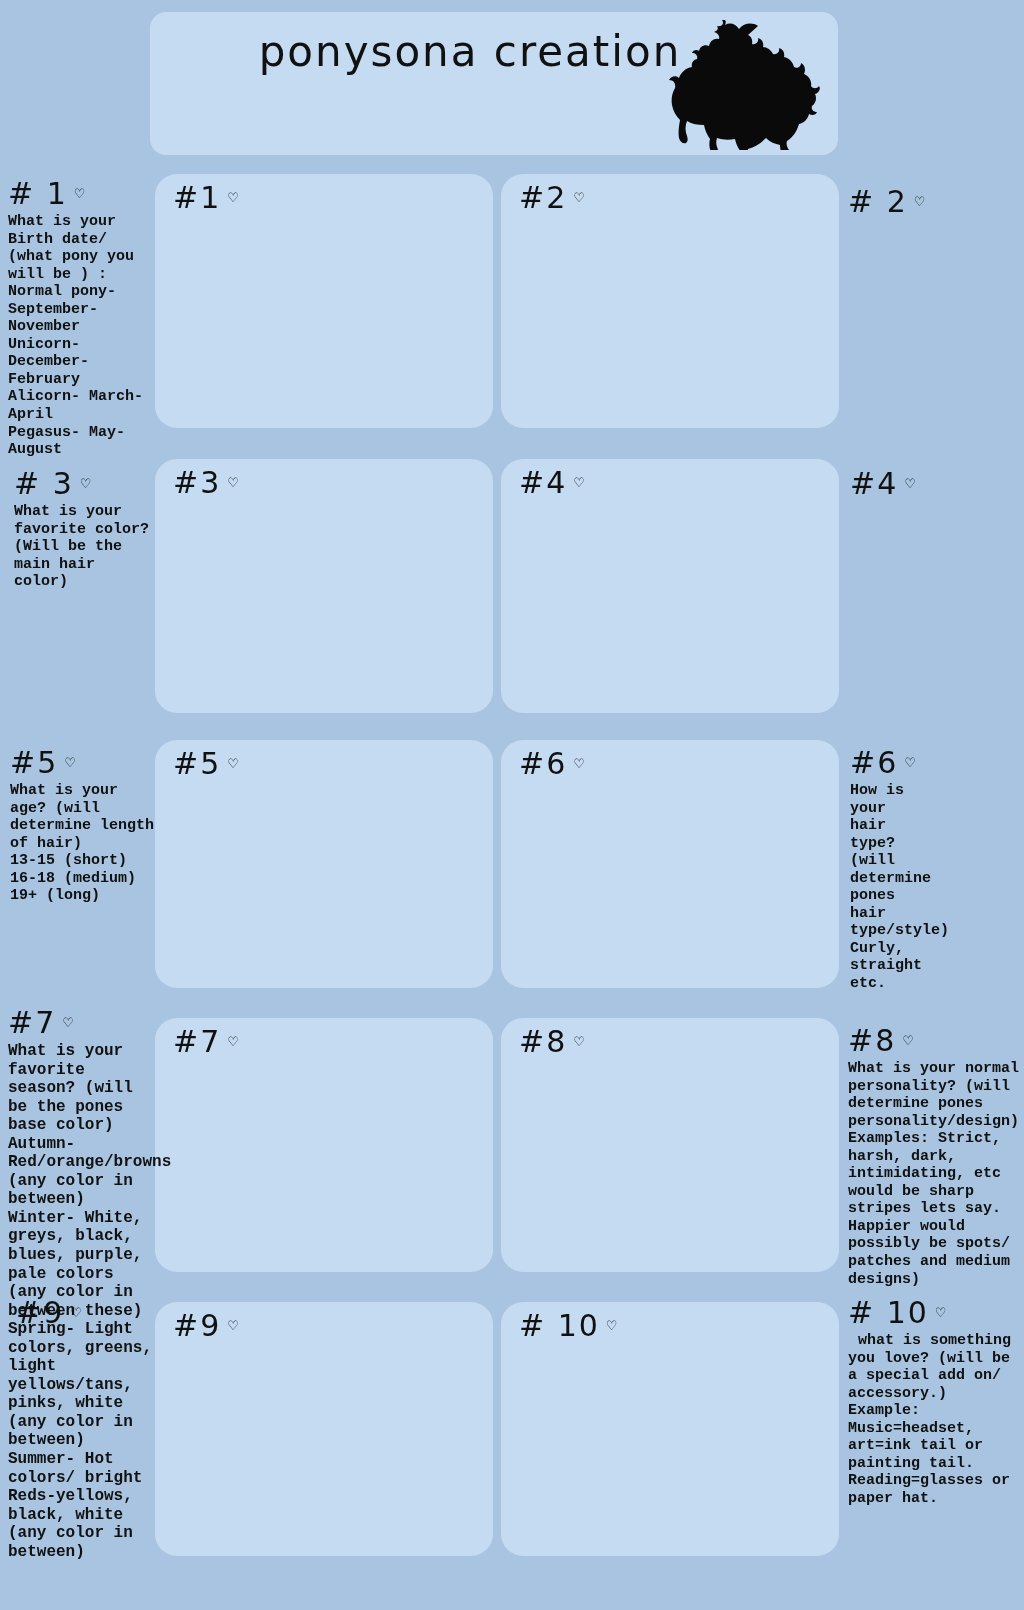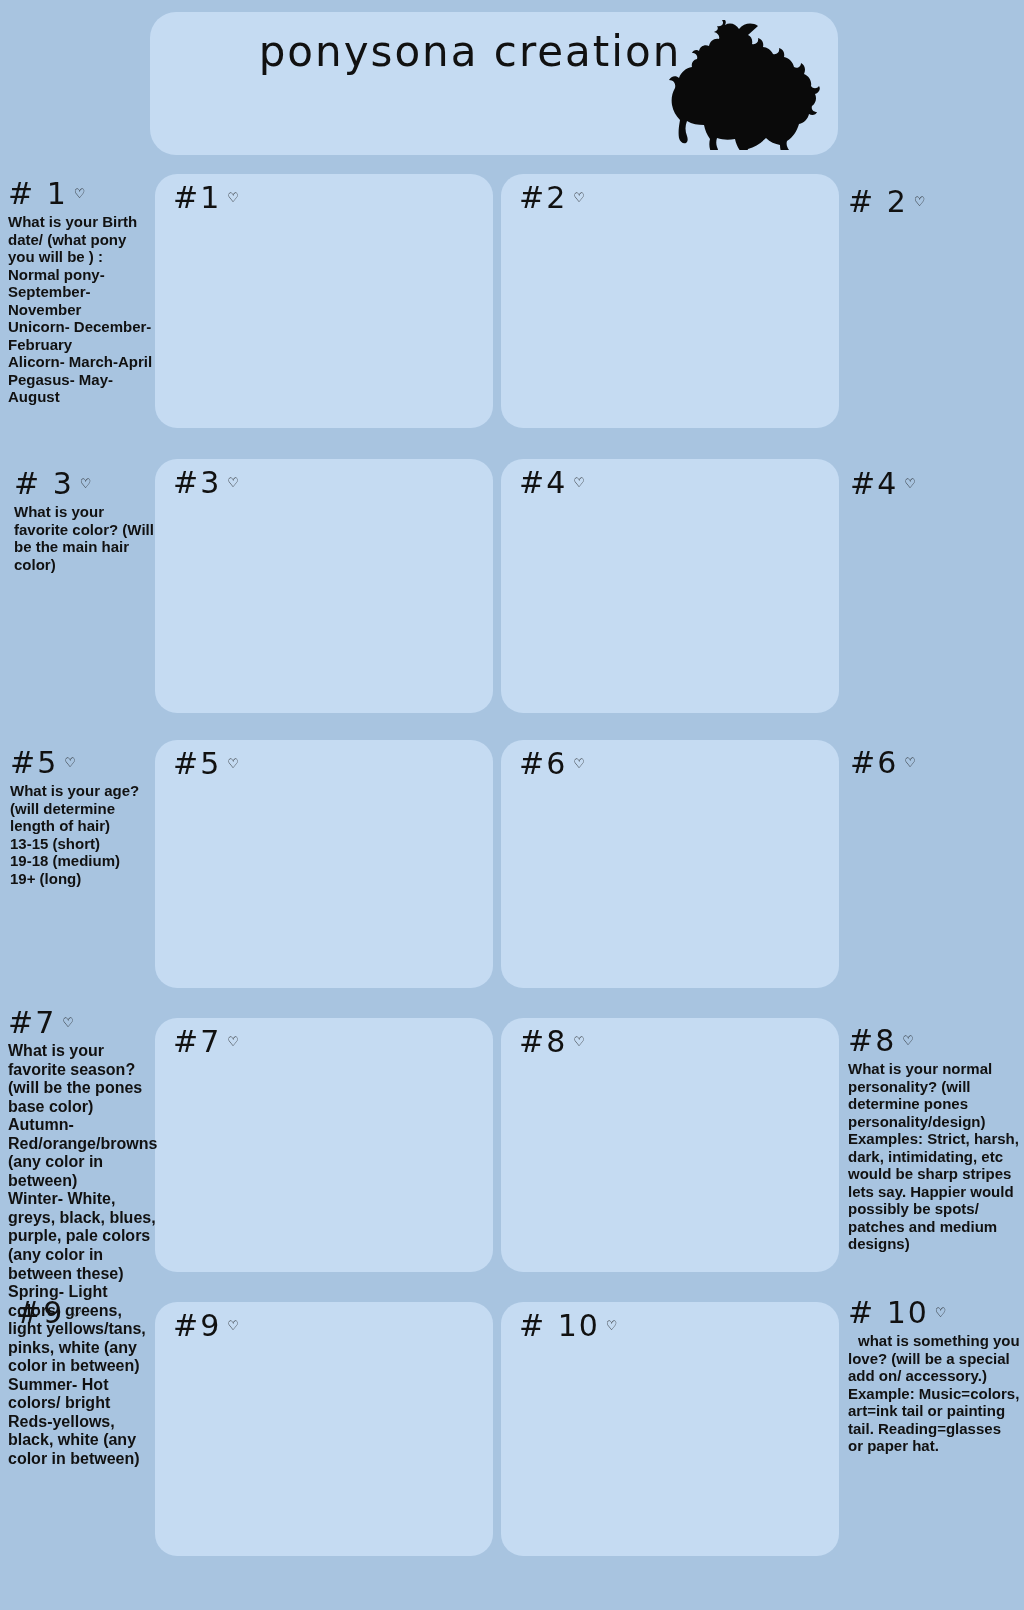--- a/index.html
+++ b/index.html
@@ -21,21 +21,21 @@
   }
 
   
   .header-box {
     position: absolute;
     left: 150px;
     top: 12px;
     width: 688px;
     height: 143px;
     background: #c5dbf2;
-    border-radius: 26px;
+    border-radius: 16px;
   }
   .header-title {
     position: absolute;
     left: 0;
     top: 14px;
     width: 640px;
     text-align: center;
     font-family: "DejaVu Sans", sans-serif;
     font-size: 42px;
     line-height: 1.22;
@@ -88,21 +88,21 @@
     margin-bottom: 2px;
     white-space: nowrap;
   }
   .prompt .pnum .hrt {
     font-size: 13px;
     vertical-align: 6px;
     margin-left: 6px;
   }
   .prompt .ptext {
     display: block;
-    font-family: Liberation Sans, sans-serif;
+    font-family: Liberation Mono, monospace;
     font-weight: bold;
     font-size: 15px;
     line-height: 1.17;
     white-space: pre-line;
   }
   .prompt.small .ptext {
     font-size: 16px;
     line-height: 1.16;
   }
   .prompt.indent .ptext { text-indent: 10px; }
@@ -161,26 +161,27 @@
     <div class="box-num"><span>#5</span><span class="hrt">♡</span></div>
   </div>
   <div class="box" style="left:501px; top:740px; width:338px; height:248px;">
     <div class="box-num"><span>#6</span><span class="hrt">♡</span></div>
   </div>
 
   <div class="prompt" style="left:10px; top:745px; width:145px;">
     <span class="pnum"><span>#5</span><span class="hrt">♡</span></span>
     <span class="ptext">What is your age? (will determine length of hair)
 13-15 (short)
-19-18 (medium)
+16-18 (medium)
 19+ (long)</span>
   </div>
 
   <div class="prompt" style="left:850px; top:745px; width:72px;">
     <span class="pnum"><span>#6</span><span class="hrt">♡</span></span>
+    <span class="ptext">How is your hair type? (will determine pones hair type/style) Curly, straight etc.</span>
   </div>
 
   <div class="box" style="left:155px; top:1018px; width:338px; height:254px;">
     <div class="box-num"><span>#7</span><span class="hrt">♡</span></div>
   </div>
   <div class="box" style="left:501px; top:1018px; width:338px; height:254px;">
     <div class="box-num"><span>#8</span><span class="hrt">♡</span></div>
   </div>
 
   <div class="prompt small" style="left:8px; top:1005px; width:148px;">
@@ -204,16 +205,16 @@
     <div class="box-num"><span># 10</span><span class="hrt">♡</span></div>
   </div>
 
   <div class="prompt" style="left:16px; top:1295px; width:140px;">
     <span class="pnum"><span>#9</span><span class="hrt">♡</span></span>
   </div>
 
   <div class="prompt indent" style="left:848px; top:1295px; width:172px;">
     <span class="pnum"><span># 10</span><span class="hrt">♡</span></span>
     <span class="ptext">what is something you love? (will be a special add on/ accessory.)
-Example: Music=colors, art=ink tail or painting tail. Reading=glasses or paper hat.</span>
+Example: Music=headset, art=ink tail or painting tail. Reading=glasses or paper hat.</span>
   </div>
 
 </div>
 
 </body></html>

